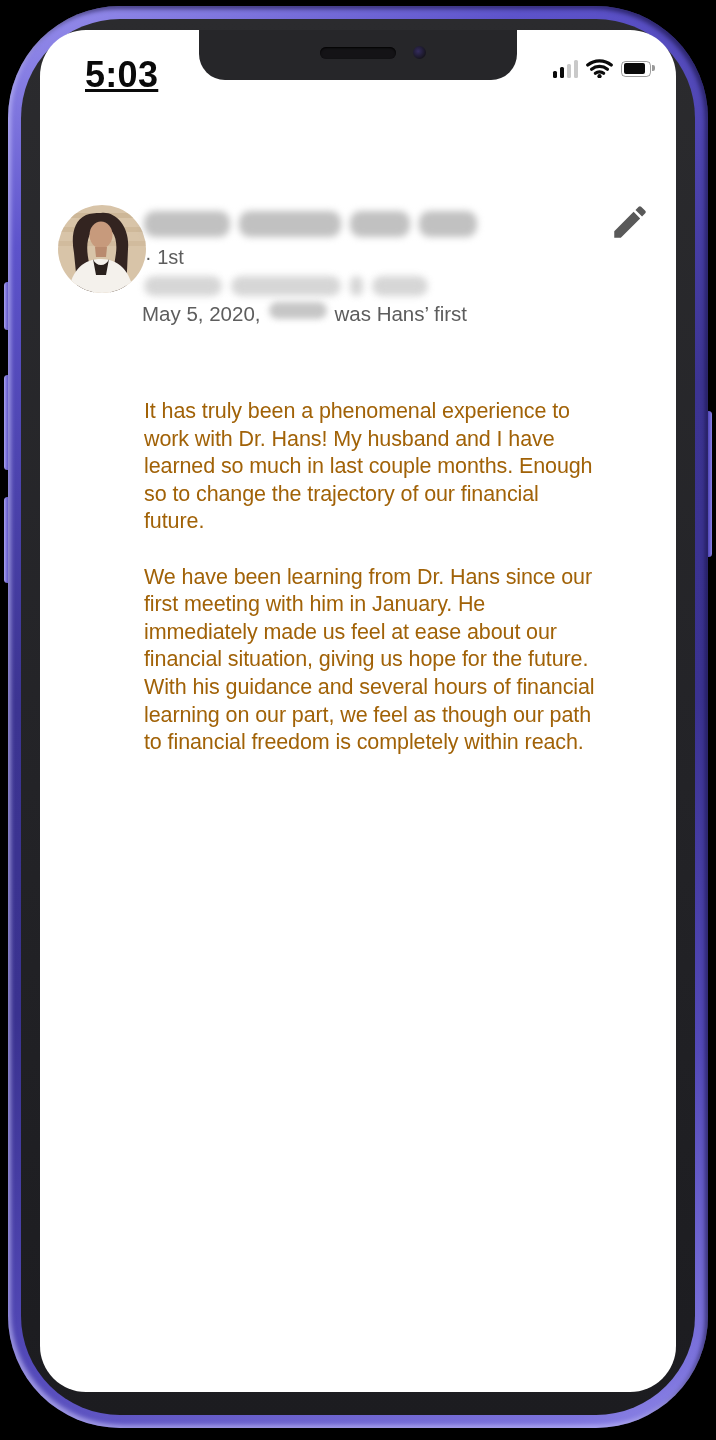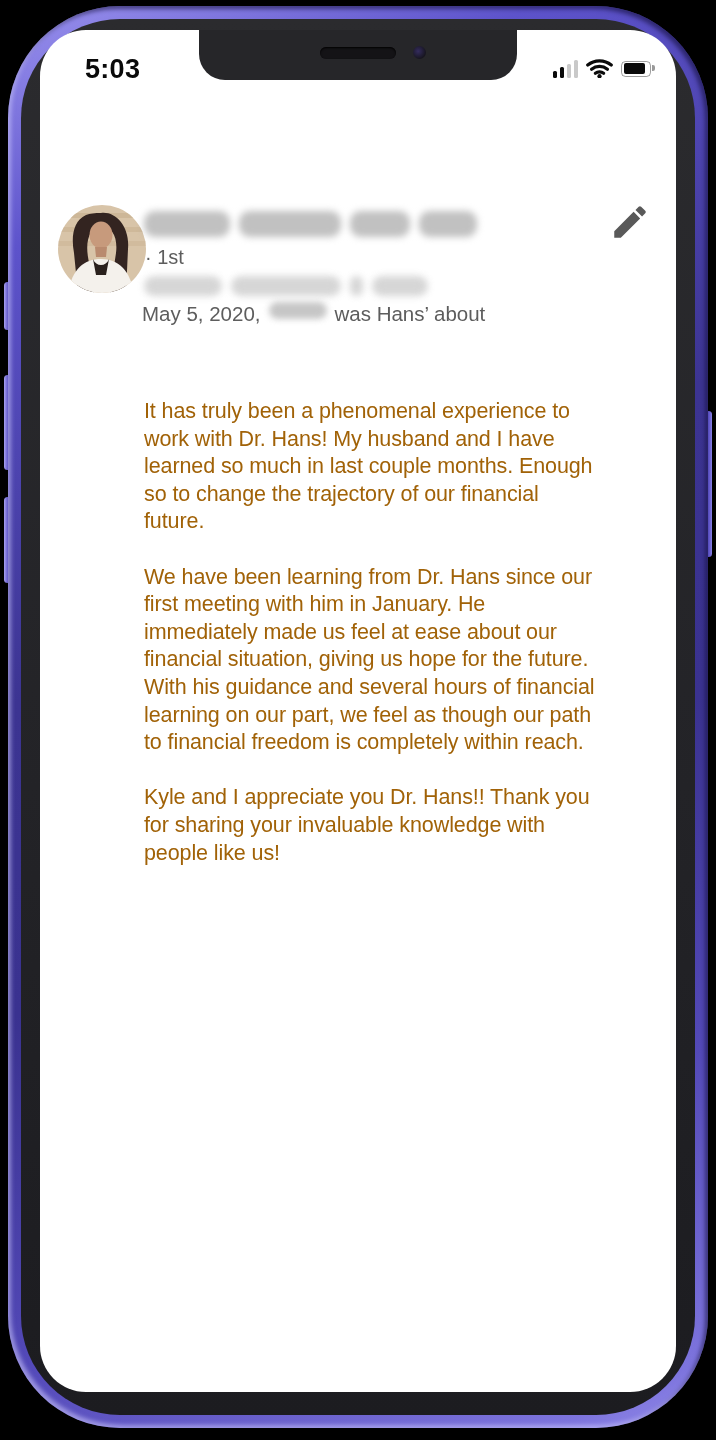--- a/index.html
+++ b/index.html
@@ -22,21 +22,21 @@
 
   
   .notch{position:absolute;left:50%;top:0;transform:translateX(-50%);width:318px;height:50px;
          background:#262629;border-radius:0 0 26px 26px;}
   .speaker{position:absolute;left:50%;top:17px;transform:translateX(-50%);width:76px;height:12px;
            border-radius:7px;background:#141316;box-shadow:inset 0 1px 2px #000;}
   .camera{position:absolute;left:214px;top:16px;width:13px;height:13px;border-radius:50%;
           background:radial-gradient(circle at 40% 40%, #342c5e 0%, #17151f 70%);}
 
   
-  .time{position:absolute;left:45px;top:24px;font-size:27px;font-weight:600;color:#0a0a0a;letter-spacing:.3px;}
+  .time{position:absolute;left:45px;top:24px;font-size:36px;font-weight:600;color:#0a0a0a;letter-spacing:.3px;text-decoration:underline;}
   .sicons{position:absolute;right:25px;top:29px;display:flex;align-items:center;gap:8px;}
   .cell{display:flex;align-items:flex-end;gap:2.5px;height:18px;}
   .cell i{display:block;width:4.5px;border-radius:1.5px;}
   .battery{position:relative;width:28px;height:14px;border:1.5px solid rgba(0,0,0,.38);border-radius:4.5px;}
   .battery .fill{position:absolute;left:1.5px;top:1.5px;bottom:1.5px;width:21px;border-radius:2px;background:#0a0a0a;}
   .battery .nub{position:absolute;right:-4.5px;top:3.5px;width:2.5px;height:6px;border-radius:0 2px 2px 0;
                 background:rgba(0,0,0,.4);}
 
   
   .avatar{position:absolute;left:18px;top:175px;width:88px;height:88px;border-radius:50%;overflow:hidden;}
@@ -126,21 +126,21 @@
           <div class="redact-row headline-row">
             <span class="blob" style="width:78px;"></span>
             <span class="blob" style="width:110px;"></span>
             <span class="blob" style="width:13px;"></span>
             <span class="blob" style="width:56px;"></span>
           </div>
 
           <div class="date-row">
             <span>May 5, 2020,</span>
             <span class="inline-blob"></span>
-            <span>was Hans’ about</span>
+            <span>was Hans’ first</span>
           </div>
 
           <button class="edit-btn">
             <svg width="42" height="42" viewBox="0 0 24 24">
               <path fill="#595959" d="M3 17.25V21h3.75L17.81 9.94l-3.75-3.75L3 17.25zM20.71 7.04c.39-.39.39-1.02 0-1.41l-2.34-2.34a.9959.9959 0 0 0-1.41 0l-1.83 1.83 3.75 3.75 1.83-1.83z"></path>
             </svg>
           </button>
         </div>
 
         <div class="review">
@@ -149,21 +149,18 @@
 learned so much in last couple months. Enough
 so to change the trajectory of our financial
 future.</p>
           <p>We have been learning from Dr. Hans since our
 first meeting with him in January. He
 immediately made us feel at ease about our
 financial situation, giving us hope for the future.
 With his guidance and several hours of financial
 learning on our part, we feel as though our path
 to financial freedom is completely within reach.</p>
-          <p>Kyle and I appreciate you Dr. Hans!! Thank you
-for sharing your invaluable knowledge with
-people like us!</p>
         </div>
 
       </div>
     </div>
   </div>
 </div>
 
 </body></html>

